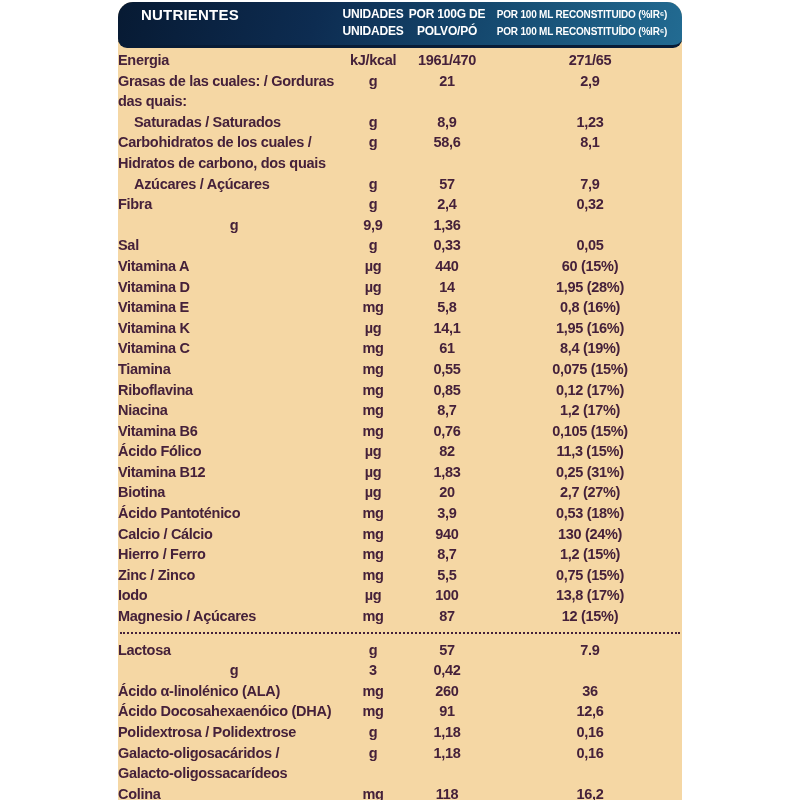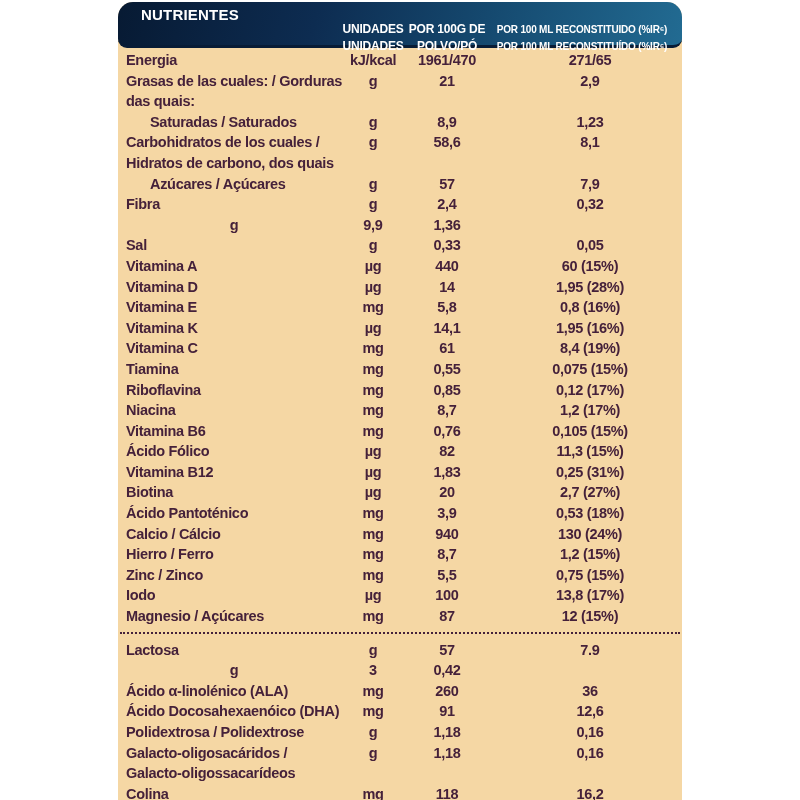--- a/index.html
+++ b/index.html
@@ -17,31 +17,31 @@
   .header{
     position:relative;height:46px;box-sizing:border-box;
     border-radius:15px 15px 9px 9px;
     background:linear-gradient(105deg,#071a33 0%,#0d2c51 35%,#15496f 65%,#226b92 100%);
     border-bottom:3px solid #081c36;
     color:#ffffff;
   }
   .h-nutrients{
     position:absolute;left:11px;top:4px;font-size:15px;letter-spacing:.2px;white-space:nowrap;margin-left:12px;
   }
-  .h-col{position:absolute;top:4px;font-size:12px;line-height:17px;letter-spacing:-.2px;white-space:nowrap;margin-top:15px;}
+  .h-col{position:absolute;top:4px;font-size:12px;line-height:17px;letter-spacing:-.2px;white-space:nowrap;}
   .h-units{left:200px;width:110px;text-align:center;}
   .h-100g{left:288px;width:82px;text-align:center;}
   .h-100ml{right:4px;width:192px;text-align:center;font-size:10px;}
   .body{padding-top:2px;}
   .row{
     display:grid;grid-template-columns:232px 46px 102px 1fr;
     align-items:start;line-height:20.6px;font-size:14.5px;letter-spacing:-.3px;
   }
-  .lbl{padding-left:8px;white-space:nowrap;}
-  .lbl.indent{padding-left:32px;}
+  .lbl{padding-left:0;white-space:nowrap;}
+  .lbl.indent{padding-left:16px;}
   .lbl .l2{white-space:nowrap;}
   .num{text-align:center;white-space:nowrap;}
   .divider{
     height:0;border-top:2px dotted #45213a;margin:5px 2px 4px 2px;
   }
 </style>
 </head>
 <body>
 
 <div class="page">

